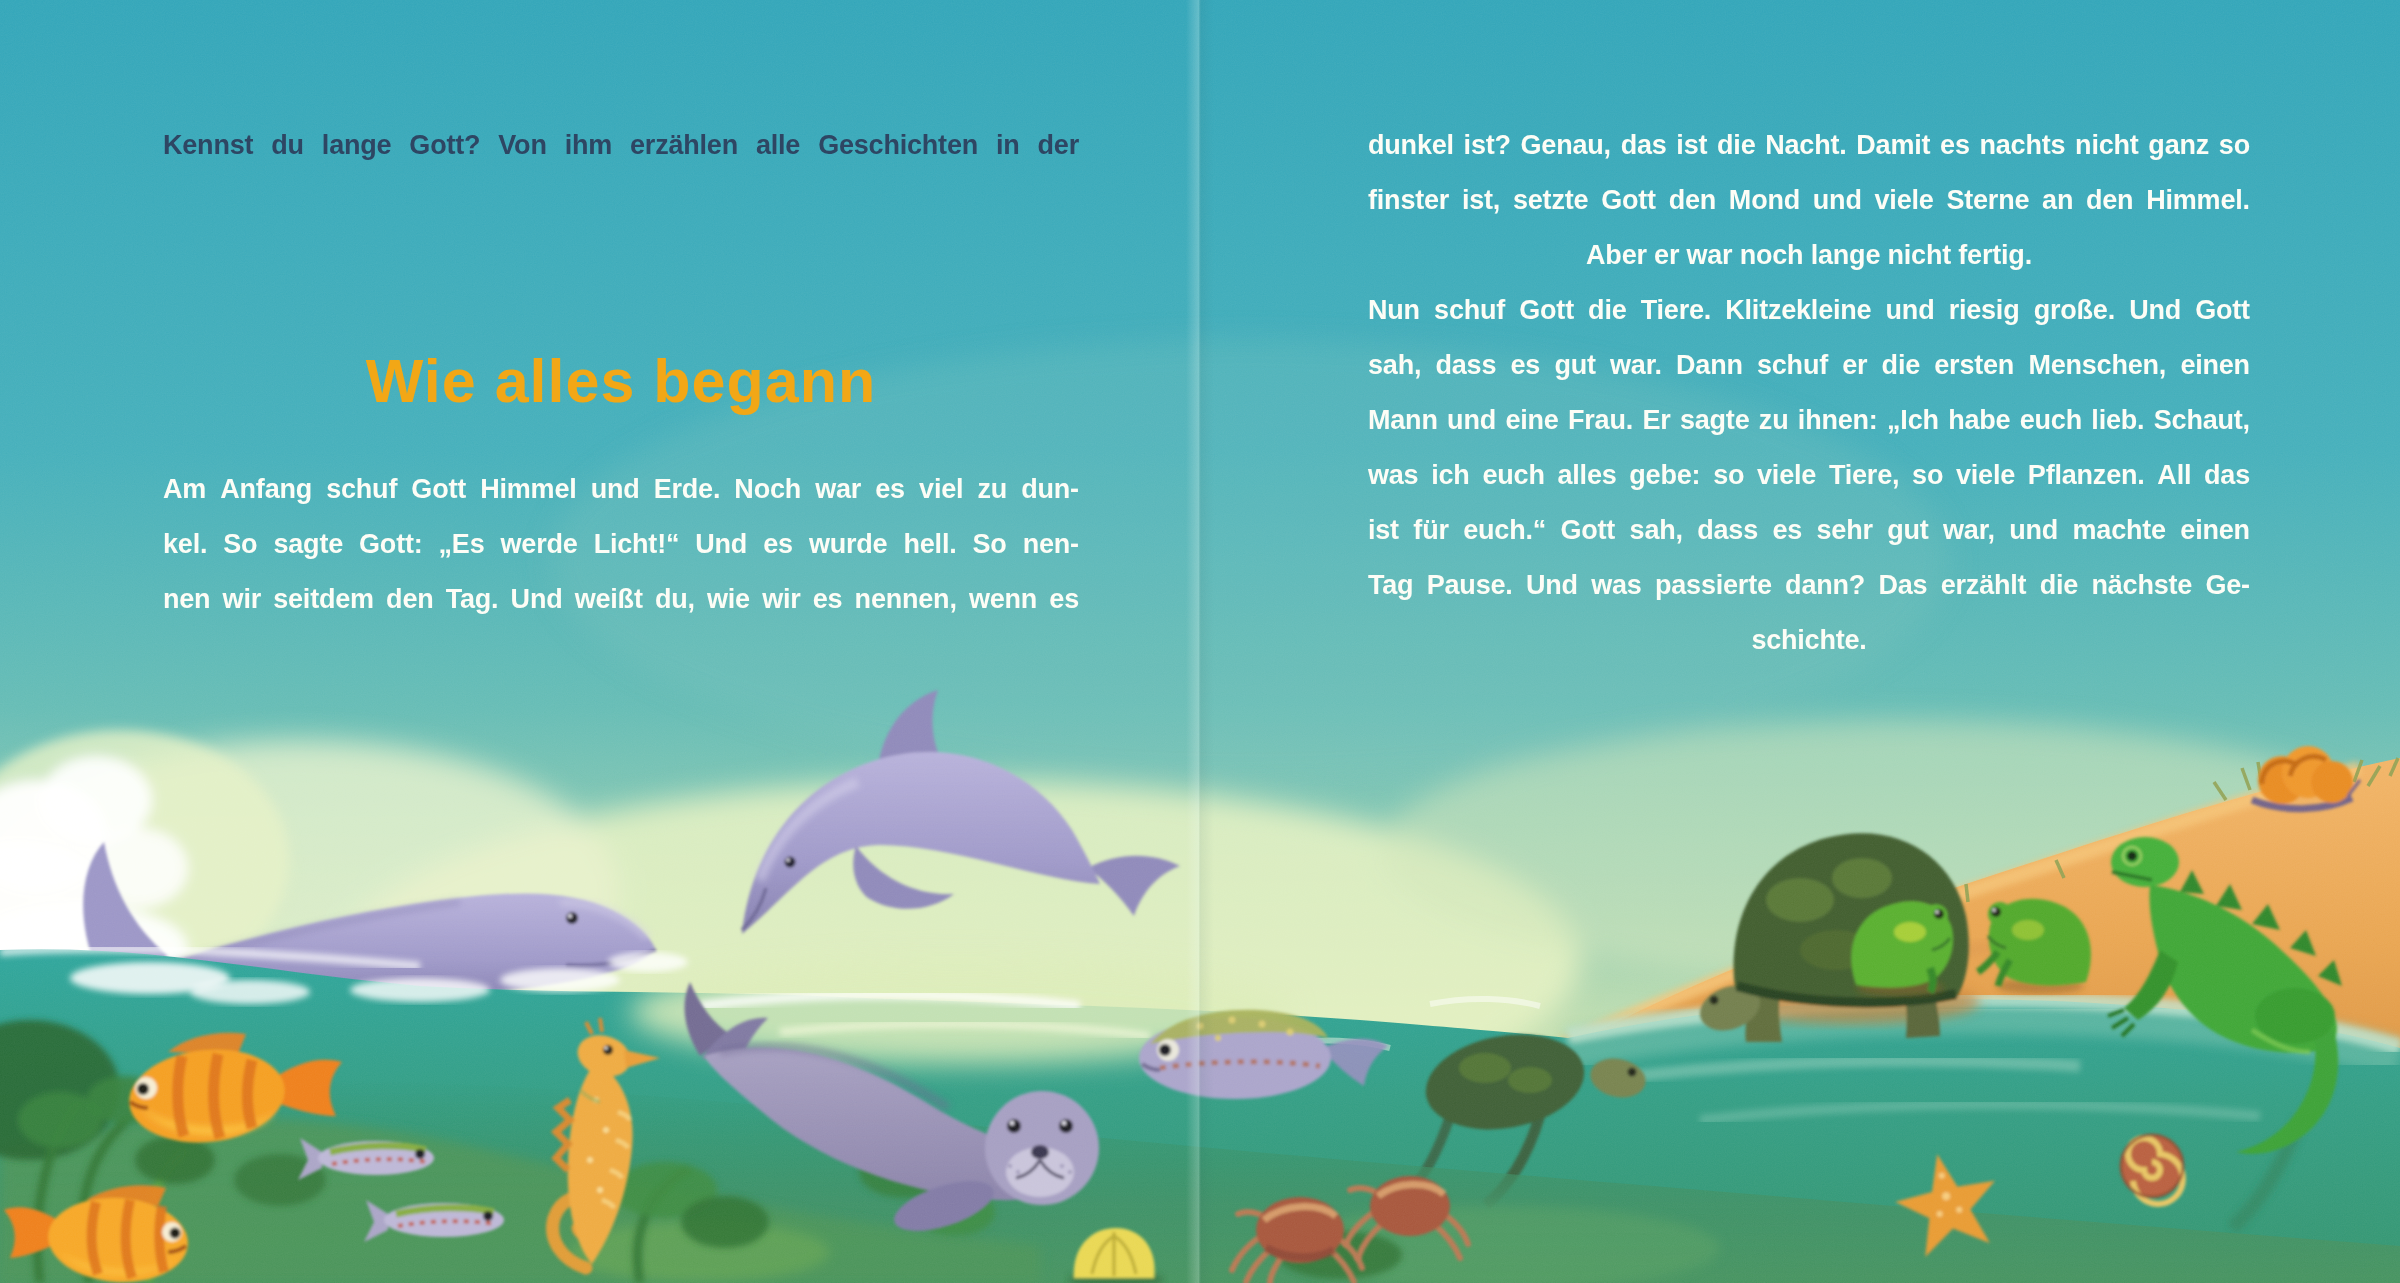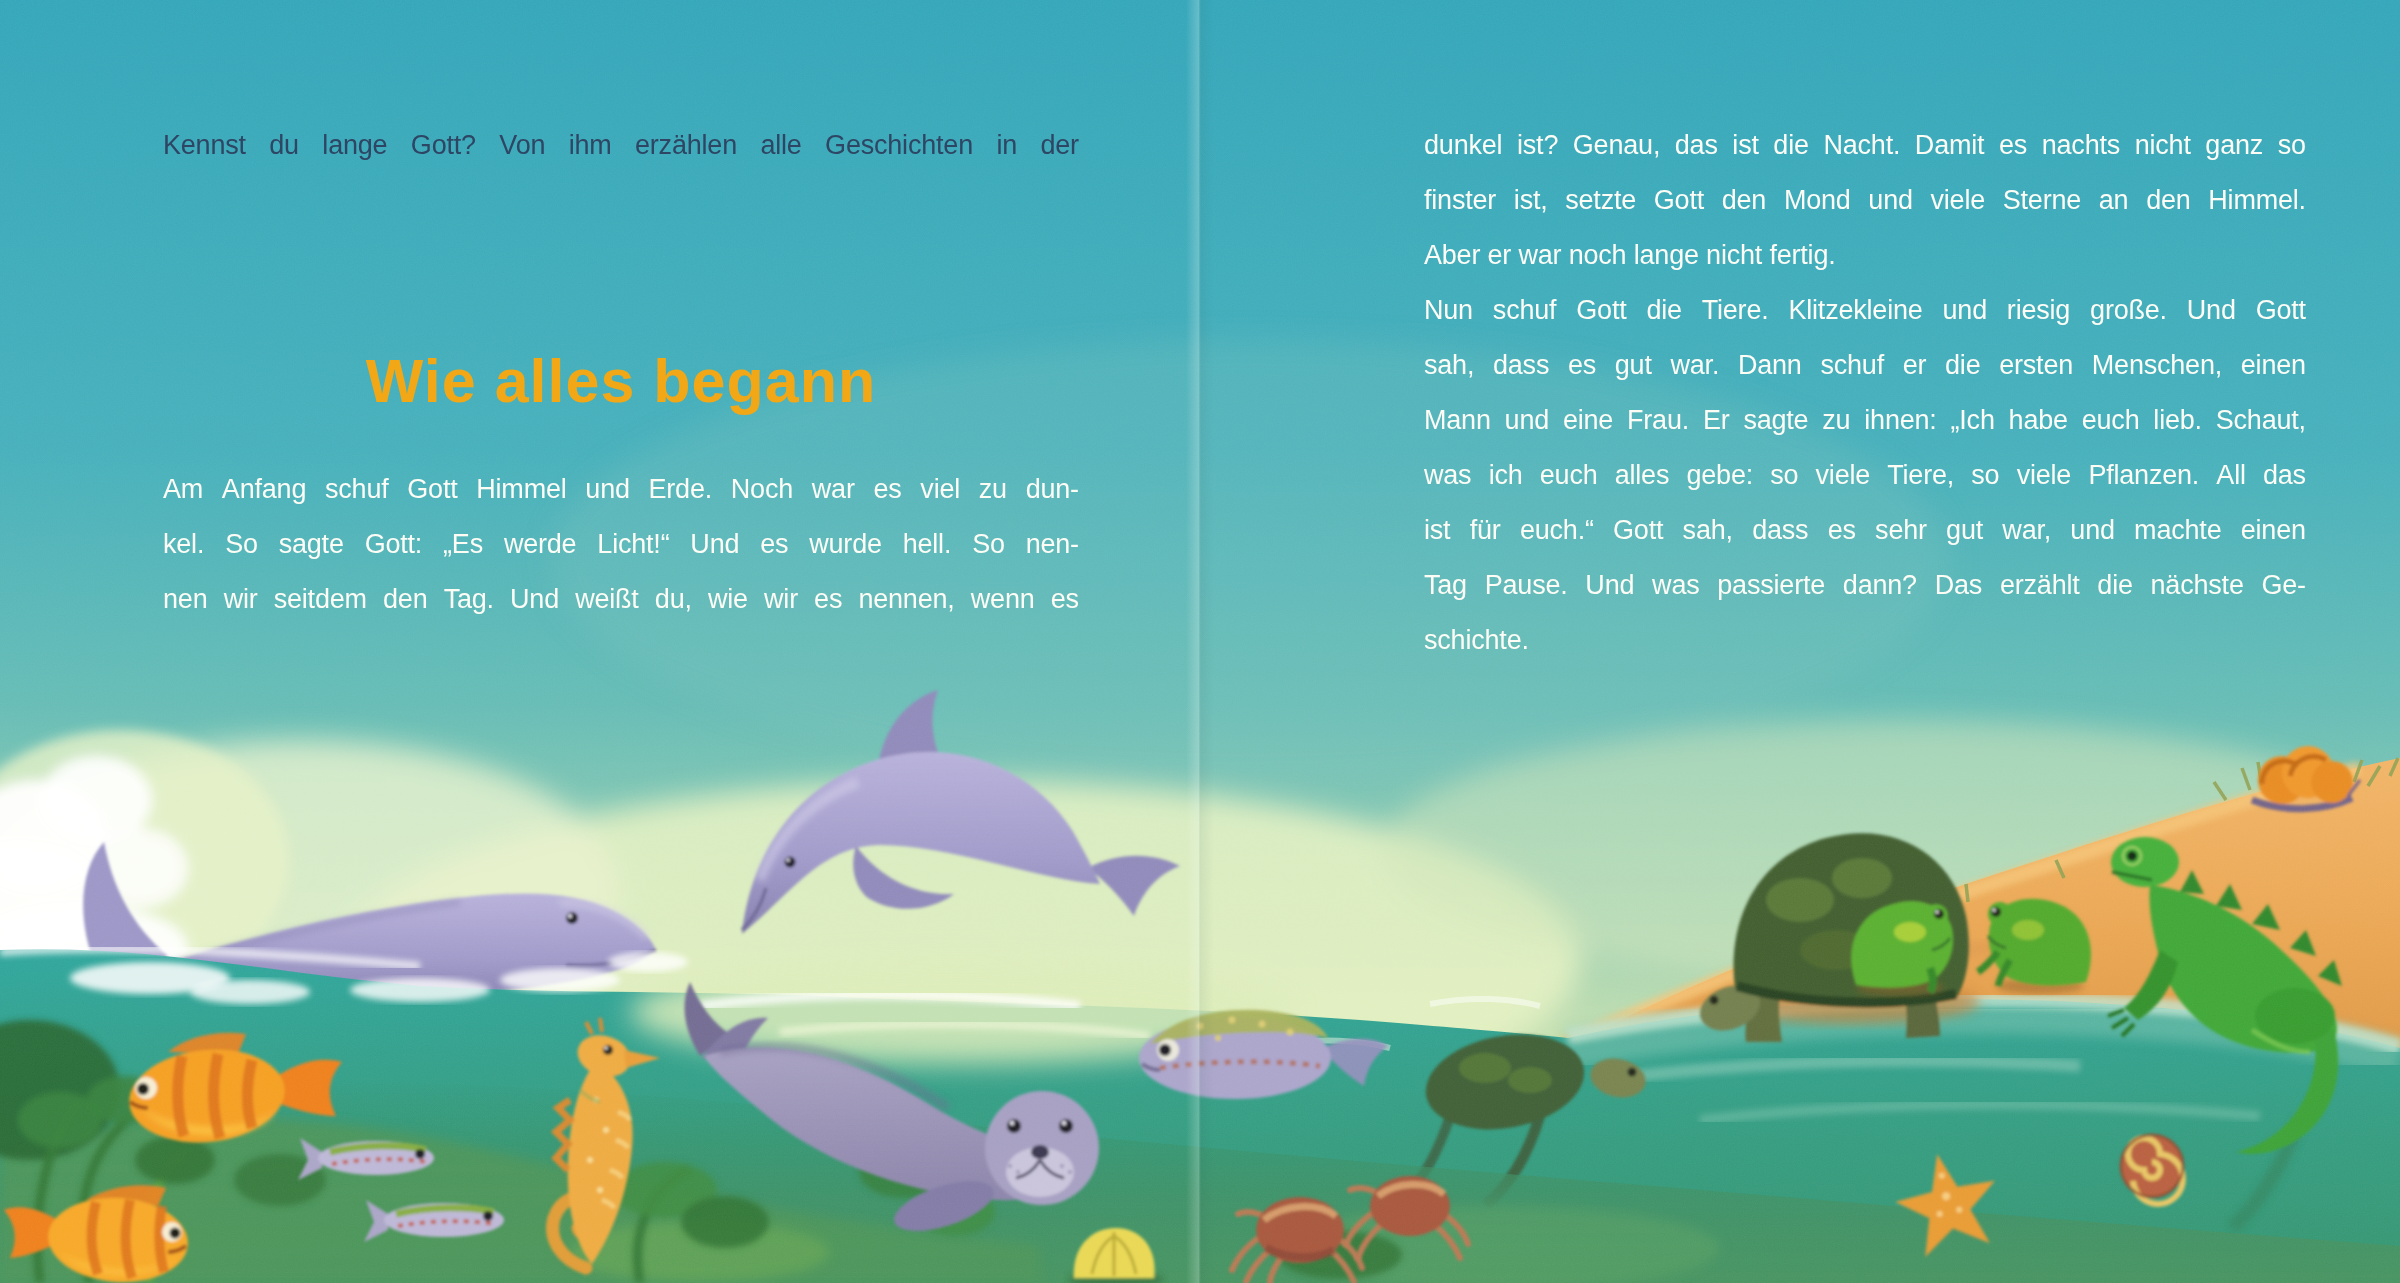--- a/index.html
+++ b/index.html
@@ -1,21 +1,21 @@
 <!DOCTYPE html>
 <html style="--intro_text: #2e4663; --heading_text: #f2a716; --body_text: #fdfdf6; --sky_top: #2ea4b8; --horizon_glow: #dcebb7; --sea_color: #2f9c82; --sand_color: #e9a44e;"><head>
 <meta charset="utf-8">
 <style>
   html,body{margin:0;padding:0;background:#222;}
   .page{position:relative;width:2400px;height:1283px;overflow:hidden;
         font-family:"Liberation Sans","DejaVu Sans",sans-serif;}
   .page svg{position:absolute;left:0;top:0;}
   .textcol{position:absolute;z-index:10;}
   .line{height:55px;line-height:55px;font-size:27px;letter-spacing:-0.2px;
-        white-space:nowrap;font-weight:normal;}
+        white-space:nowrap;font-weight:bold;}
   .jline{display:flex;justify-content:space-between;}
   .intro .line{color:var(--intro_text,#2e4663);}
   .white .line{color:var(--body_text,#fdfdf6);}
   .heading{position:absolute;left:163px;top:345px;width:916px;height:72px;
            line-height:72px;text-align:center;font-size:61px;font-weight:bold;
            letter-spacing:1px;color:var(--heading_text,#f2a716);z-index:10;}
 </style>
 </head>
 <body>
 
@@ -486,21 +486,21 @@
         <span>du,</span>
         <span>wie</span>
         <span>wir</span>
         <span>es</span>
         <span>nennen,</span>
         <span>wenn</span>
         <span>es</span>
       </div>
 </div>
 
-<div class="textcol white" style="left:1424px;top:118px;width:882px;">
+<div class="textcol white" style="left:1368px;top:118px;width:882px;text-align:center;">
   <div class="line jline">
         <span>dunkel</span>
         <span>ist?</span>
         <span>Genau,</span>
         <span>das</span>
         <span>ist</span>
         <span>die</span>
         <span>Nacht.</span>
         <span>Damit</span>
         <span>es</span>

